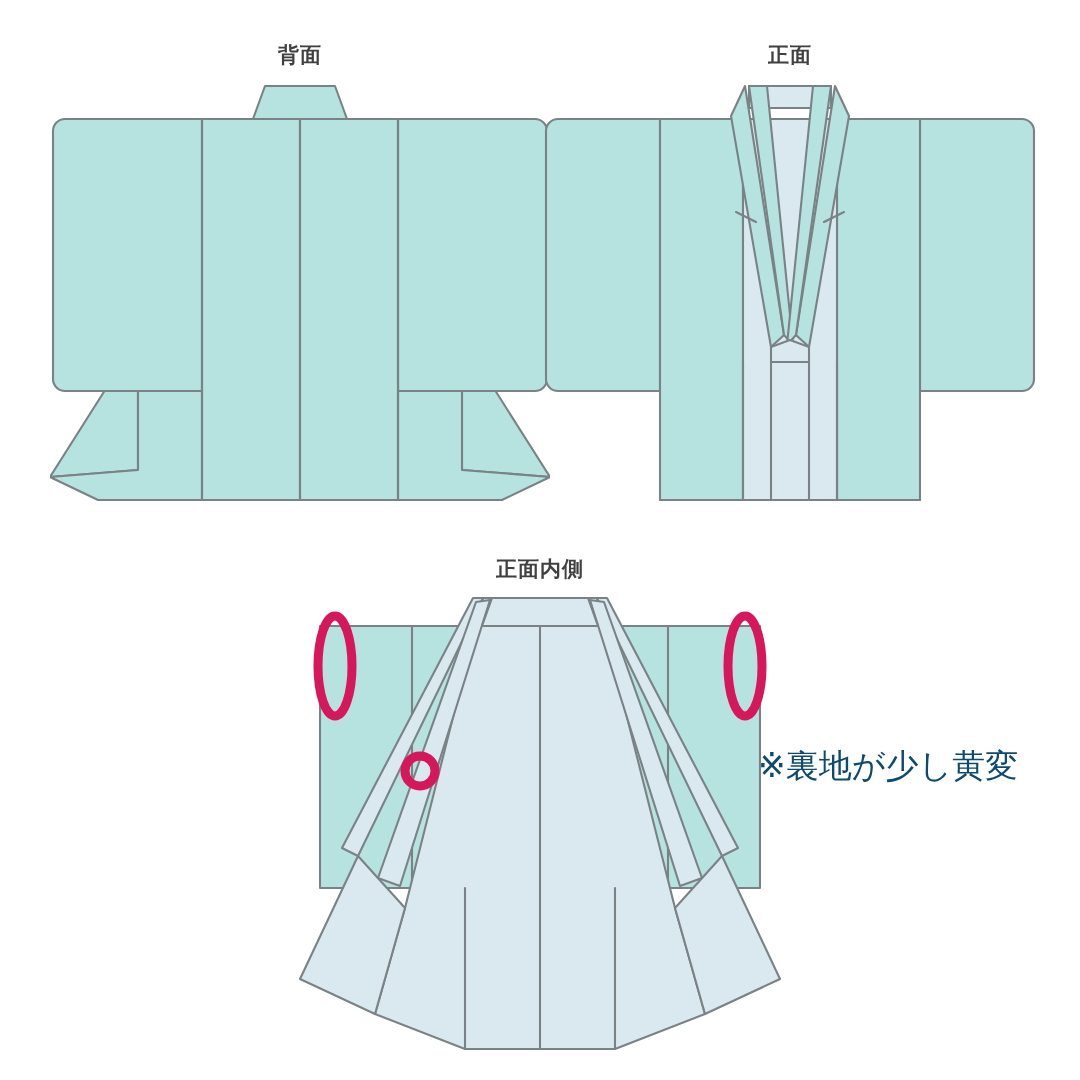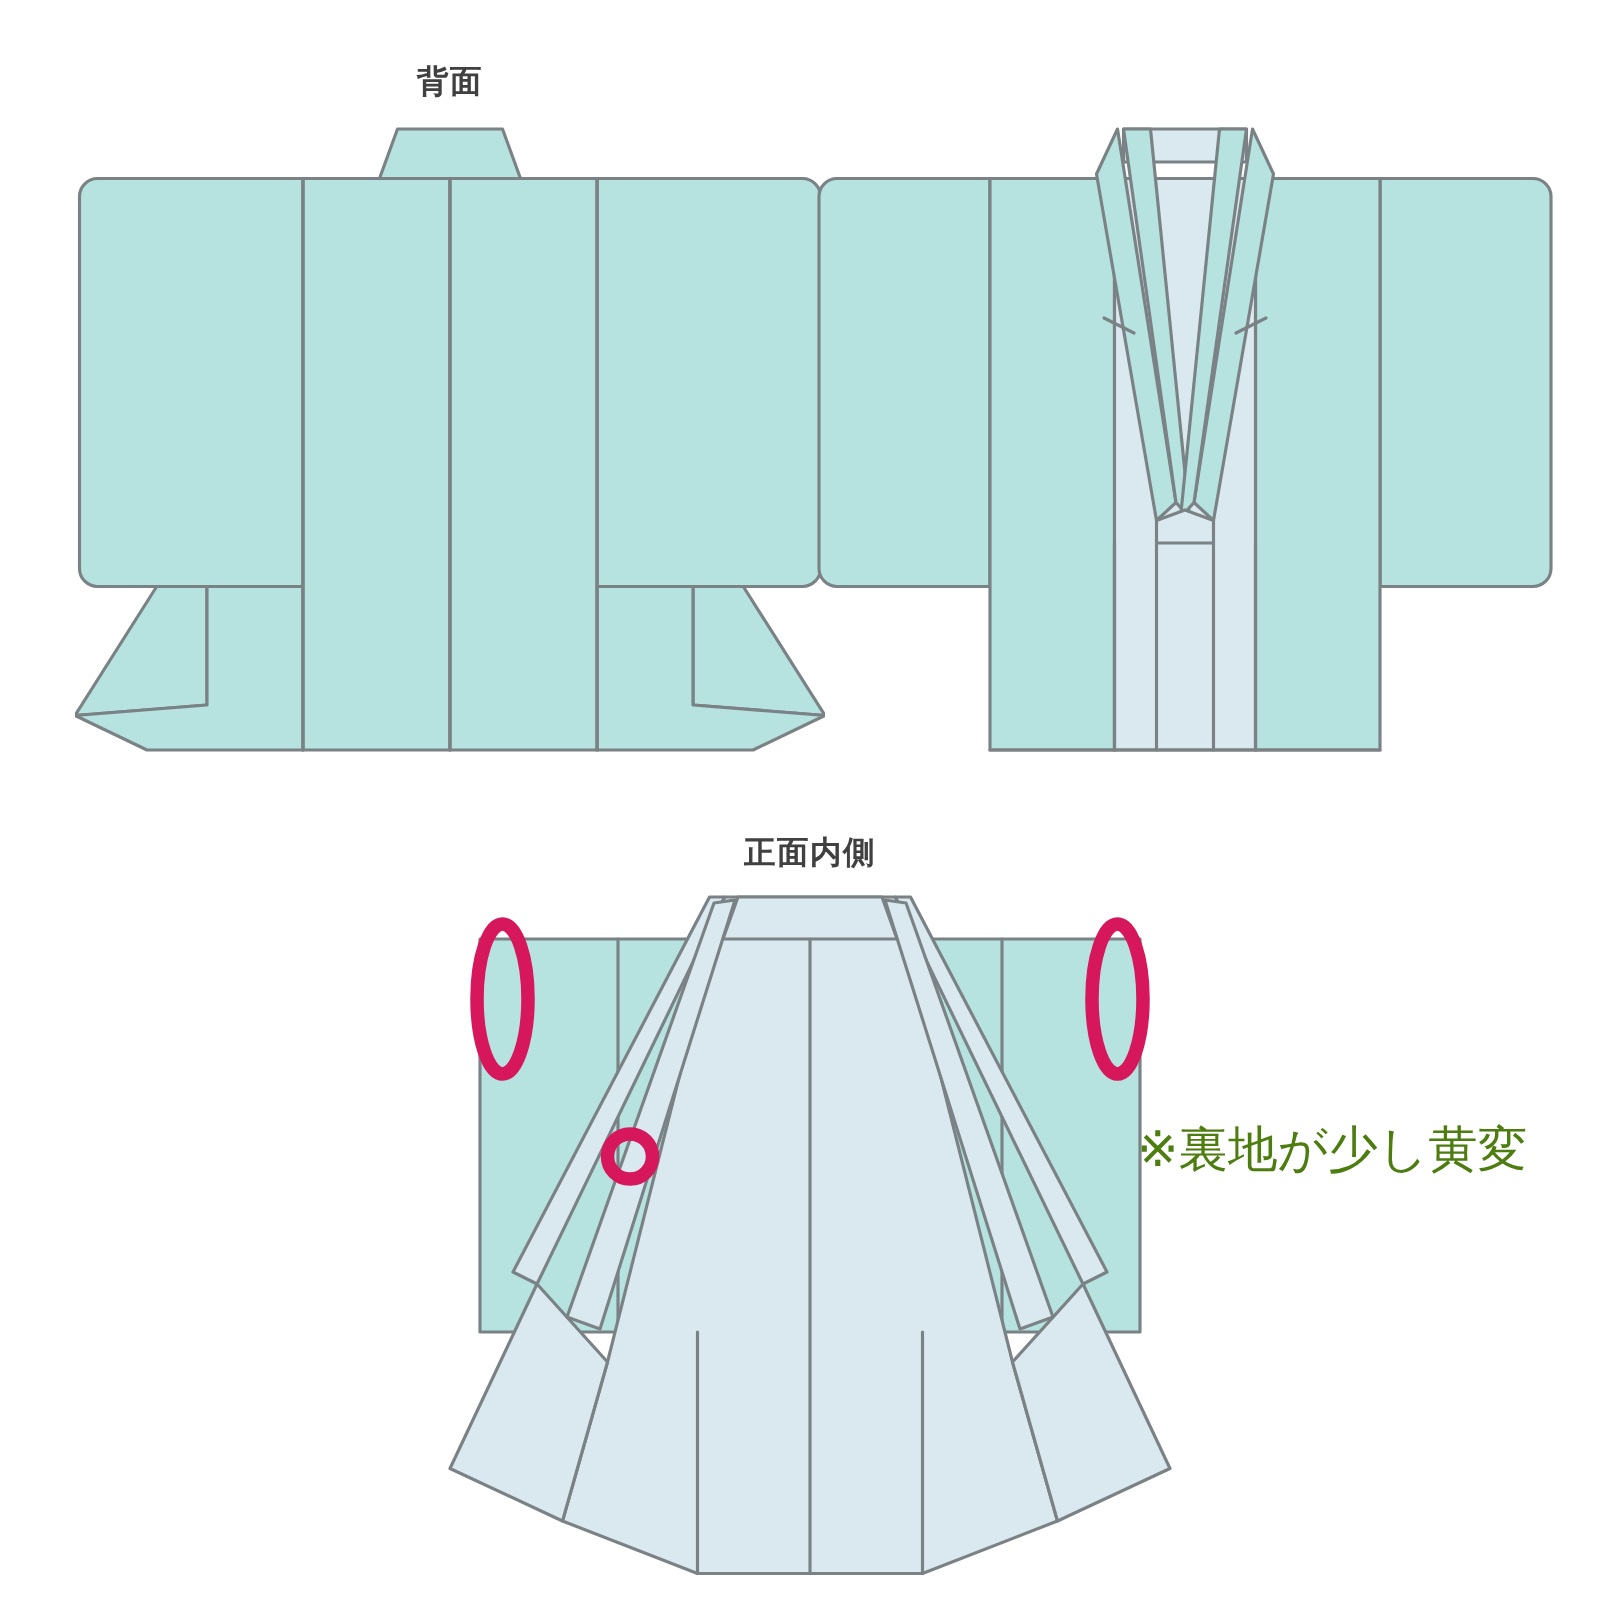--- a/index.html
+++ b/index.html
@@ -46,21 +46,21 @@
     position: absolute;
     left: 0;
     top: 34px;
   }
 
   .note {
     position: absolute;
     left: 758px;
     top: 744px;
     font-size: 33px;
-    color: #4d7c0f;
+    color: #0c4a6e;
     letter-spacing: 0px;
     white-space: nowrap;
     font-family: "DejaVu Sans", "Liberation Sans", sans-serif;
   }
 
   
   svg .fabric  { fill: #b6e2e0; stroke: #7b8285; stroke-width: 2.1; stroke-linejoin: round; }
   svg .lining  { fill: #dae9ef; stroke: #7b8285; stroke-width: 2.1; stroke-linejoin: round; }
   svg .seam    { fill: none;    stroke: #7b8285; stroke-width: 2.1; stroke-linecap: round; }
   svg .mark-ellipse { fill: none; stroke: #d6175c; stroke-width: 9; }
@@ -89,20 +89,21 @@
       <rect class="fabric" x="152" y="47" width="98" height="381"></rect>
       <rect class="fabric" x="250" y="47" width="98" height="381"></rect>
 
       <line class="seam" x1="250" y1="47" x2="250" y2="428"></line>
       <line class="seam" x1="152" y1="47" x2="152" y2="428"></line>
       <line class="seam" x1="348" y1="47" x2="348" y2="428"></line>
     </svg>
   </div>
 
   <div class="panel" id="panel-front">
+    <div class="panel-label">正面</div>
 
     <svg class="diagram" width="500" height="466" viewBox="0 0 500 466">
 
       <path class="fabric" d="M 18,47 L 120,47 L 120,319 L 18,319 A 12,12 0 0 1 6,307 L 6,59 A 12,12 0 0 1 18,47 Z"></path>
       <path class="fabric" d="M 482,47 L 380,47 L 380,319 L 482,319 A 12,12 0 0 0 494,307 L 494,59 A 12,12 0 0 0 482,47 Z"></path>
 
       <path class="fabric" d="M 120,47 L 203,47 L 203,428 L 120,428 Z"></path>
 
       <path class="fabric" d="M 380,47 L 297,47 L 297,428 L 380,428 Z"></path>
 

